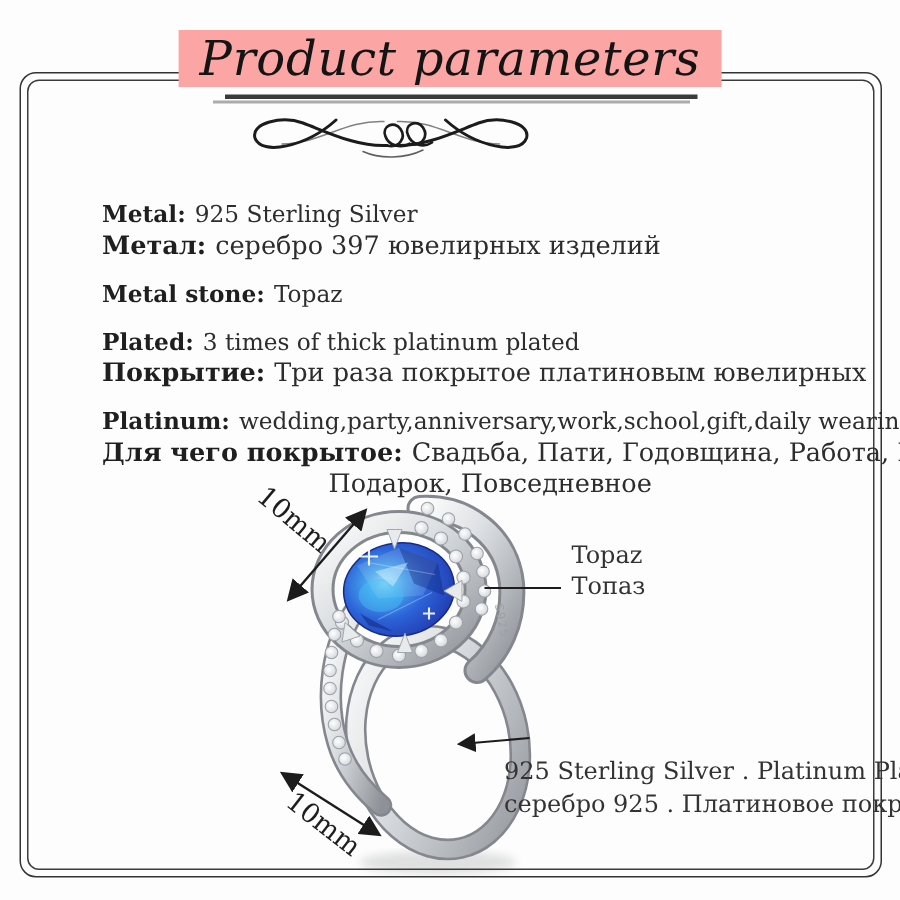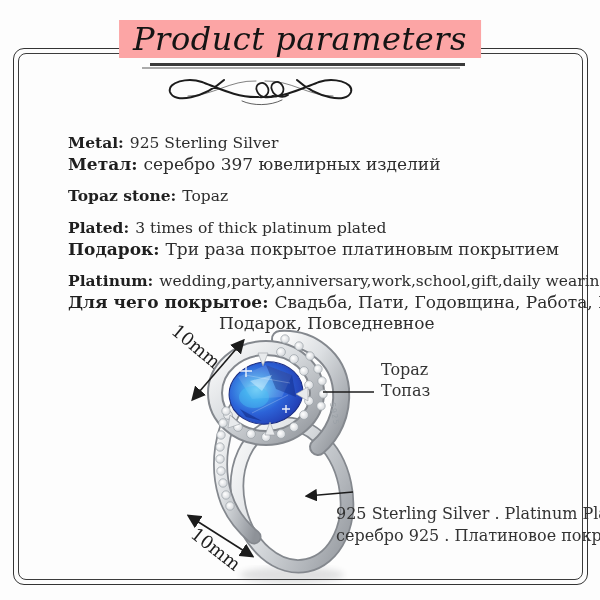--- a/index.html
+++ b/index.html
@@ -57,25 +57,25 @@
       <path stroke-width="1" stroke-opacity=".55" d="M175,30 C150,30 133,14 107,15"></path>
     </g>
   </svg>
 
   <div class="specs">
     <div class="spec-row">
       <div class="sline en"><b>Metal:</b><span class="val">925 Sterling Silver</span></div>
       <div class="sline ru"><b>Метал:</b><span class="val">серебро 397 ювелирных изделий</span></div>
     </div>
     <div class="spec-row">
-      <div class="sline en"><b>Topaz stone:</b><span class="val">Topaz</span></div>
+      <div class="sline en"><b>Metal stone:</b><span class="val">Topaz</span></div>
     </div>
     <div class="spec-row">
       <div class="sline en"><b>Plated:</b><span class="val">3 times of thick platinum plated</span></div>
-      <div class="sline ru"><b>Подарок:</b><span class="val">Три раза покрытое платиновым покрытием</span></div>
+      <div class="sline ru"><b>Покрытие:</b><span class="val">Три раза покрытое платиновым ювелирных</span></div>
     </div>
     <div class="spec-row">
       <div class="sline en"><b>Platinum:</b><span class="val">wedding,party,anniversary,work,school,gift,daily wearings</span></div>
       <div class="sline ru"><b>Для чего покрытое:</b><span class="val">Свадьба, Пати, Годовщина, Работа, Школа,</span></div>
       <div class="sline ru cont">Подарок, Повседневное</div>
     </div>
   </div>
 
   <svg class="ring-svg" width="600" height="275" viewBox="0 0 600 275">
     <defs>

